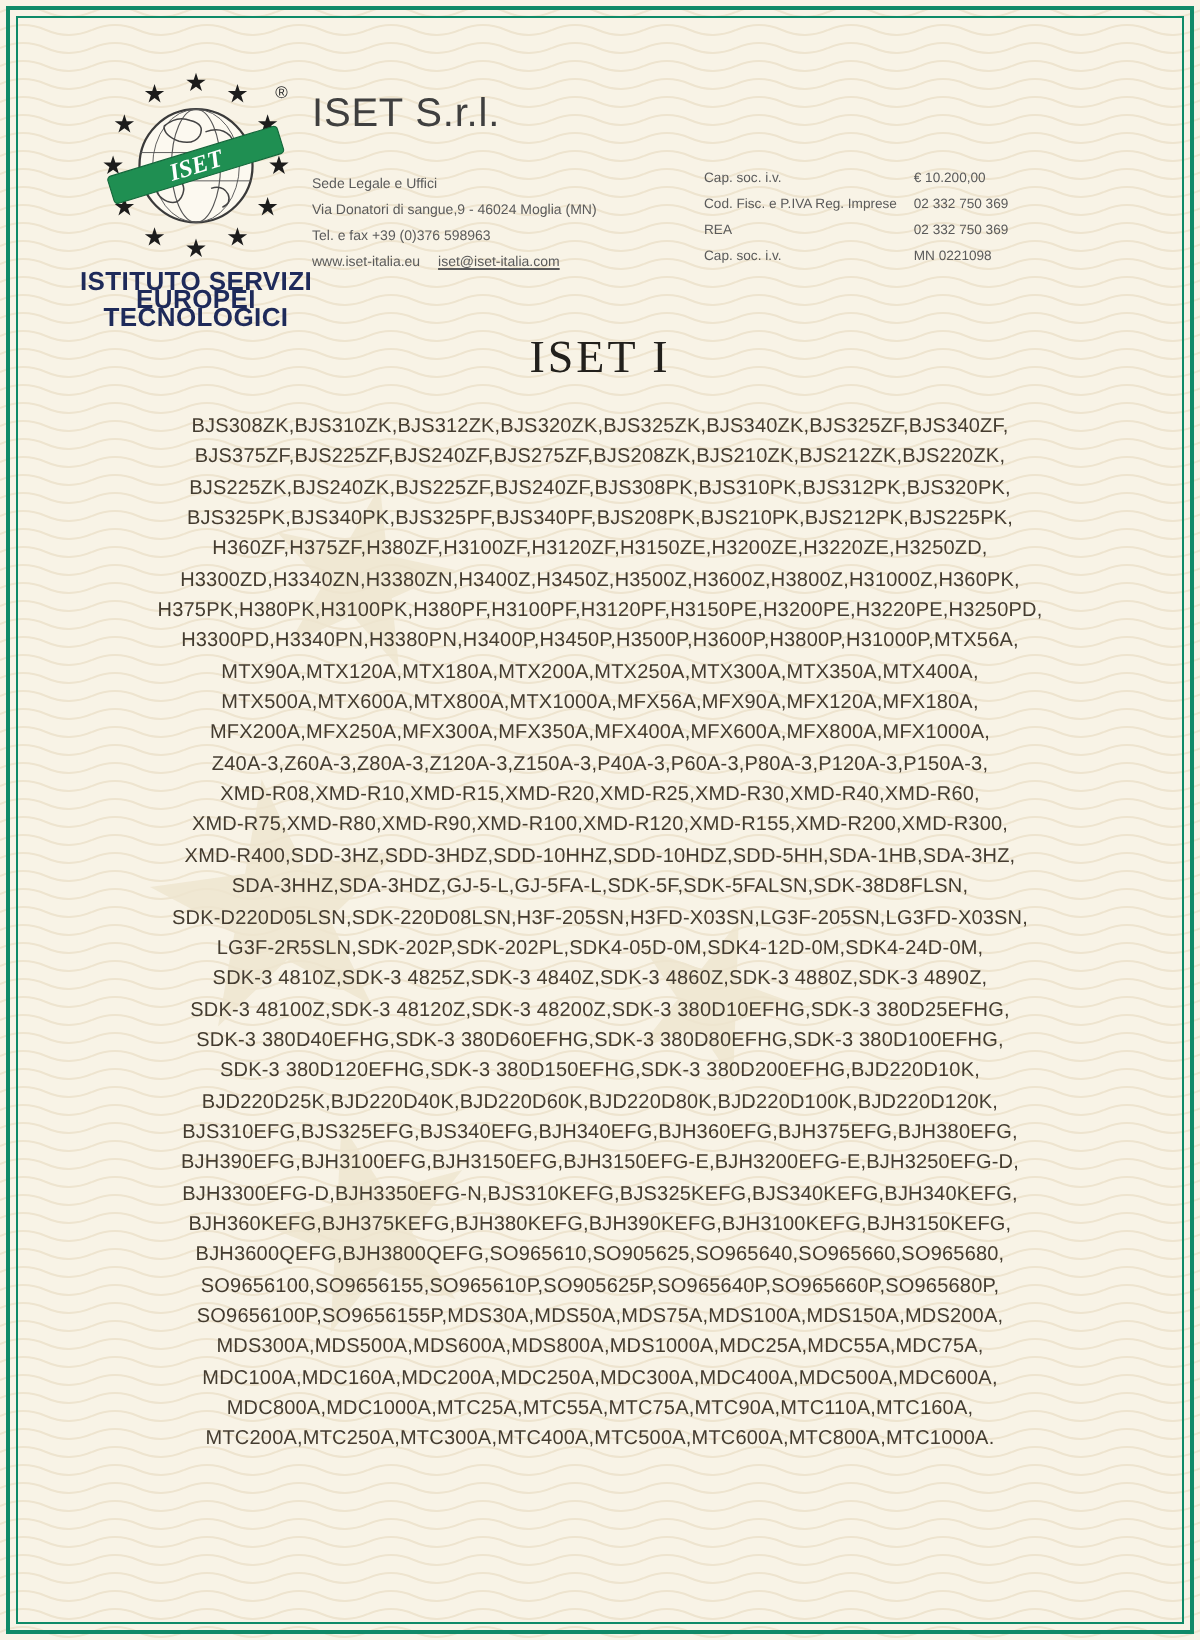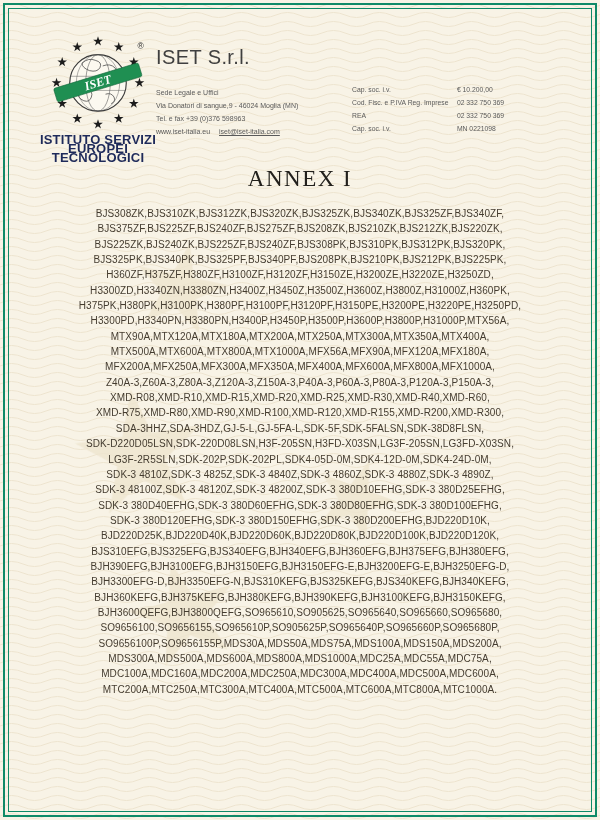--- a/index.html
+++ b/index.html
@@ -131,49 +131,51 @@
         <div class="reg-row">
         <span class="reg-label">REA</span>
         <span class="reg-value">02 332 750 369</span>
       </div>
         <div class="reg-row">
         <span class="reg-label">Cap. soc. i.v.</span>
         <span class="reg-value">MN 0221098</span>
       </div>
       </div>
 
-    <h1 class="title">ANNEX I</h1>
+    <h1 class="title">ISET I</h1>
     <div class="codes">
         <div class="code-line">BJS308ZK,BJS310ZK,BJS312ZK,BJS320ZK,BJS325ZK,BJS340ZK,BJS325ZF,BJS340ZF,</div>
         <div class="code-line">BJS375ZF,BJS225ZF,BJS240ZF,BJS275ZF,BJS208ZK,BJS210ZK,BJS212ZK,BJS220ZK,</div>
         <div class="code-line">BJS225ZK,BJS240ZK,BJS225ZF,BJS240ZF,BJS308PK,BJS310PK,BJS312PK,BJS320PK,</div>
         <div class="code-line">BJS325PK,BJS340PK,BJS325PF,BJS340PF,BJS208PK,BJS210PK,BJS212PK,BJS225PK,</div>
         <div class="code-line">H360ZF,H375ZF,H380ZF,H3100ZF,H3120ZF,H3150ZE,H3200ZE,H3220ZE,H3250ZD,</div>
         <div class="code-line">H3300ZD,H3340ZN,H3380ZN,H3400Z,H3450Z,H3500Z,H3600Z,H3800Z,H31000Z,H360PK,</div>
         <div class="code-line">H375PK,H380PK,H3100PK,H380PF,H3100PF,H3120PF,H3150PE,H3200PE,H3220PE,H3250PD,</div>
         <div class="code-line">H3300PD,H3340PN,H3380PN,H3400P,H3450P,H3500P,H3600P,H3800P,H31000P,MTX56A,</div>
         <div class="code-line">MTX90A,MTX120A,MTX180A,MTX200A,MTX250A,MTX300A,MTX350A,MTX400A,</div>
         <div class="code-line">MTX500A,MTX600A,MTX800A,MTX1000A,MFX56A,MFX90A,MFX120A,MFX180A,</div>
         <div class="code-line">MFX200A,MFX250A,MFX300A,MFX350A,MFX400A,MFX600A,MFX800A,MFX1000A,</div>
         <div class="code-line">Z40A-3,Z60A-3,Z80A-3,Z120A-3,Z150A-3,P40A-3,P60A-3,P80A-3,P120A-3,P150A-3,</div>
         <div class="code-line">XMD-R08,XMD-R10,XMD-R15,XMD-R20,XMD-R25,XMD-R30,XMD-R40,XMD-R60,</div>
         <div class="code-line">XMD-R75,XMD-R80,XMD-R90,XMD-R100,XMD-R120,XMD-R155,XMD-R200,XMD-R300,</div>
+        <div class="code-line">XMD-R400,SDD-3HZ,SDD-3HDZ,SDD-10HHZ,SDD-10HDZ,SDD-5HH,SDA-1HB,SDA-3HZ,</div>
         <div class="code-line">SDA-3HHZ,SDA-3HDZ,GJ-5-L,GJ-5FA-L,SDK-5F,SDK-5FALSN,SDK-38D8FLSN,</div>
         <div class="code-line">SDK-D220D05LSN,SDK-220D08LSN,H3F-205SN,H3FD-X03SN,LG3F-205SN,LG3FD-X03SN,</div>
         <div class="code-line">LG3F-2R5SLN,SDK-202P,SDK-202PL,SDK4-05D-0M,SDK4-12D-0M,SDK4-24D-0M,</div>
         <div class="code-line">SDK-3 4810Z,SDK-3 4825Z,SDK-3 4840Z,SDK-3 4860Z,SDK-3 4880Z,SDK-3 4890Z,</div>
         <div class="code-line">SDK-3 48100Z,SDK-3 48120Z,SDK-3 48200Z,SDK-3 380D10EFHG,SDK-3 380D25EFHG,</div>
         <div class="code-line">SDK-3 380D40EFHG,SDK-3 380D60EFHG,SDK-3 380D80EFHG,SDK-3 380D100EFHG,</div>
         <div class="code-line">SDK-3 380D120EFHG,SDK-3 380D150EFHG,SDK-3 380D200EFHG,BJD220D10K,</div>
         <div class="code-line">BJD220D25K,BJD220D40K,BJD220D60K,BJD220D80K,BJD220D100K,BJD220D120K,</div>
         <div class="code-line">BJS310EFG,BJS325EFG,BJS340EFG,BJH340EFG,BJH360EFG,BJH375EFG,BJH380EFG,</div>
         <div class="code-line">BJH390EFG,BJH3100EFG,BJH3150EFG,BJH3150EFG-E,BJH3200EFG-E,BJH3250EFG-D,</div>
         <div class="code-line">BJH3300EFG-D,BJH3350EFG-N,BJS310KEFG,BJS325KEFG,BJS340KEFG,BJH340KEFG,</div>
         <div class="code-line">BJH360KEFG,BJH375KEFG,BJH380KEFG,BJH390KEFG,BJH3100KEFG,BJH3150KEFG,</div>
         <div class="code-line">BJH3600QEFG,BJH3800QEFG,SO965610,SO905625,SO965640,SO965660,SO965680,</div>
         <div class="code-line">SO9656100,SO9656155,SO965610P,SO905625P,SO965640P,SO965660P,SO965680P,</div>
         <div class="code-line">SO9656100P,SO9656155P,MDS30A,MDS50A,MDS75A,MDS100A,MDS150A,MDS200A,</div>
         <div class="code-line">MDS300A,MDS500A,MDS600A,MDS800A,MDS1000A,MDC25A,MDC55A,MDC75A,</div>
         <div class="code-line">MDC100A,MDC160A,MDC200A,MDC250A,MDC300A,MDC400A,MDC500A,MDC600A,</div>
+        <div class="code-line">MDC800A,MDC1000A,MTC25A,MTC55A,MTC75A,MTC90A,MTC110A,MTC160A,</div>
         <div class="code-line">MTC200A,MTC250A,MTC300A,MTC400A,MTC500A,MTC600A,MTC800A,MTC1000A.</div>
       </div>
   </div>
 </div>
 
 </body></html>

